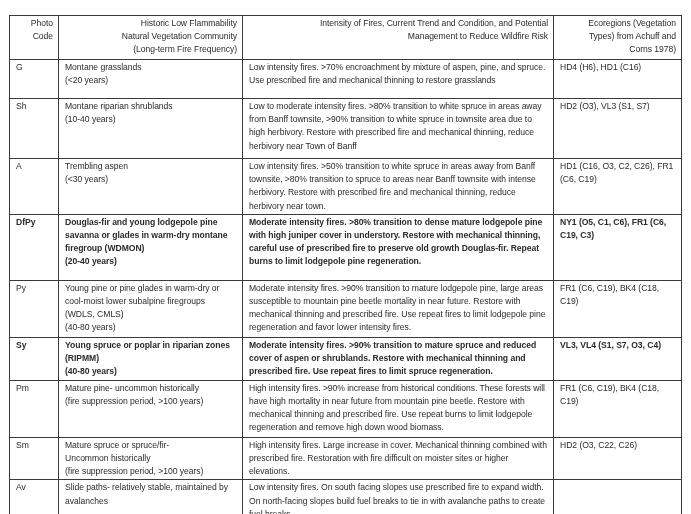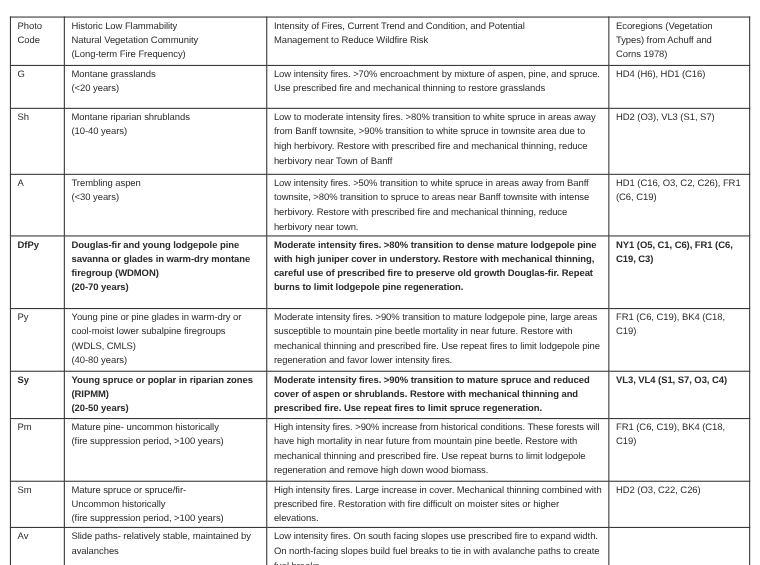--- a/index.html
+++ b/index.html
@@ -20,21 +20,21 @@
       border: 1px solid #3a3a3a;
       vertical-align: top;
       padding: 1px 5px 1px 6px;
       white-space: pre-line;
       letter-spacing: -0.05px;
     }
     col.c-code { width: 49px; }
     col.c-community { width: 184px; }
     col.c-intensity { width: 311px; }
     col.c-eco { width: 128px; }
-    tr.row-header td { height: 41px; }
+    tr.row-header td { height: 41px; text-align: right; }
     tr.row-g td { height: 36px; }
     tr.row-sh td { height: 57px; }
     tr.row-a td { height: 38px; }
     tr.row-dfpy td { height: 63px; font-weight: bold; }
     tr.row-py td { height: 54px; }
     tr.row-sy td { height: 40px; font-weight: bold; }
     tr.row-pm td { height: 54px; }
     tr.row-sm td { height: 39px; margin-left: 46px; }
     tr.row-av td { height: 37px; }
   </style>
@@ -78,36 +78,36 @@
     <tr class="row-a">
       <td>A</td>
       <td>Trembling aspen
 (&lt;30 years)</td>
       <td>Low intensity fires. &gt;50% transition to white spruce in areas away from Banff townsite, &gt;80% transition to spruce to areas near Banff townsite with intense herbivory. Restore with prescribed fire and mechanical thinning, reduce herbivory near town.</td>
       <td>HD1 (C16, O3, C2, C26), FR1 (C6, C19)</td>
     </tr>
     <tr class="row-dfpy">
       <td>DfPy</td>
       <td>Douglas-fir and young lodgepole pine savanna or glades in warm-dry montane firegroup (WDMON)
-(20-70 years)</td>
+(20-40 years)</td>
       <td>Moderate intensity fires. &gt;80% transition to dense mature lodgepole pine with high juniper cover in understory.  Restore with mechanical thinning, careful use of prescribed fire to preserve old growth Douglas-fir. Repeat burns to limit lodgepole pine regeneration.</td>
       <td>NY1 (O5, C1, C6), FR1 (C6, C19, C3)</td>
     </tr>
     <tr class="row-py">
       <td>Py</td>
       <td>Young pine or pine glades in warm-dry or cool-moist lower subalpine firegroups (WDLS, CMLS)
 (40-80 years)</td>
       <td>Moderate intensity fires. &gt;90% transition to mature lodgepole pine, large areas susceptible to mountain pine beetle mortality in near future. Restore with mechanical thinning and prescribed fire. Use repeat fires to limit lodgepole pine regeneration and favor lower intensity fires.</td>
       <td>FR1 (C6, C19), BK4 (C18, C19)</td>
     </tr>
     <tr class="row-sy">
       <td>Sy</td>
       <td>Young spruce or poplar in riparian zones
 (RIPMM)
-(20-50 years)</td>
+(40-80 years)</td>
       <td>Moderate intensity fires. &gt;90% transition to mature spruce and reduced cover of aspen or shrublands. Restore with mechanical thinning and prescribed fire. Use repeat fires to limit spruce regeneration.</td>
       <td>VL3, VL4 (S1, S7, O3, C4)</td>
     </tr>
     <tr class="row-pm">
       <td>Pm</td>
       <td>Mature pine- uncommon historically
 (fire suppression period, &gt;100 years)</td>
       <td>High intensity fires. &gt;90% increase from historical conditions. These forests will have high mortality in near future from mountain pine beetle. Restore with mechanical thinning and prescribed fire. Use repeat burns to limit lodgepole regeneration and  remove high down wood biomass.</td>
       <td>FR1 (C6, C19), BK4 (C18, C19)</td>
     </tr>

